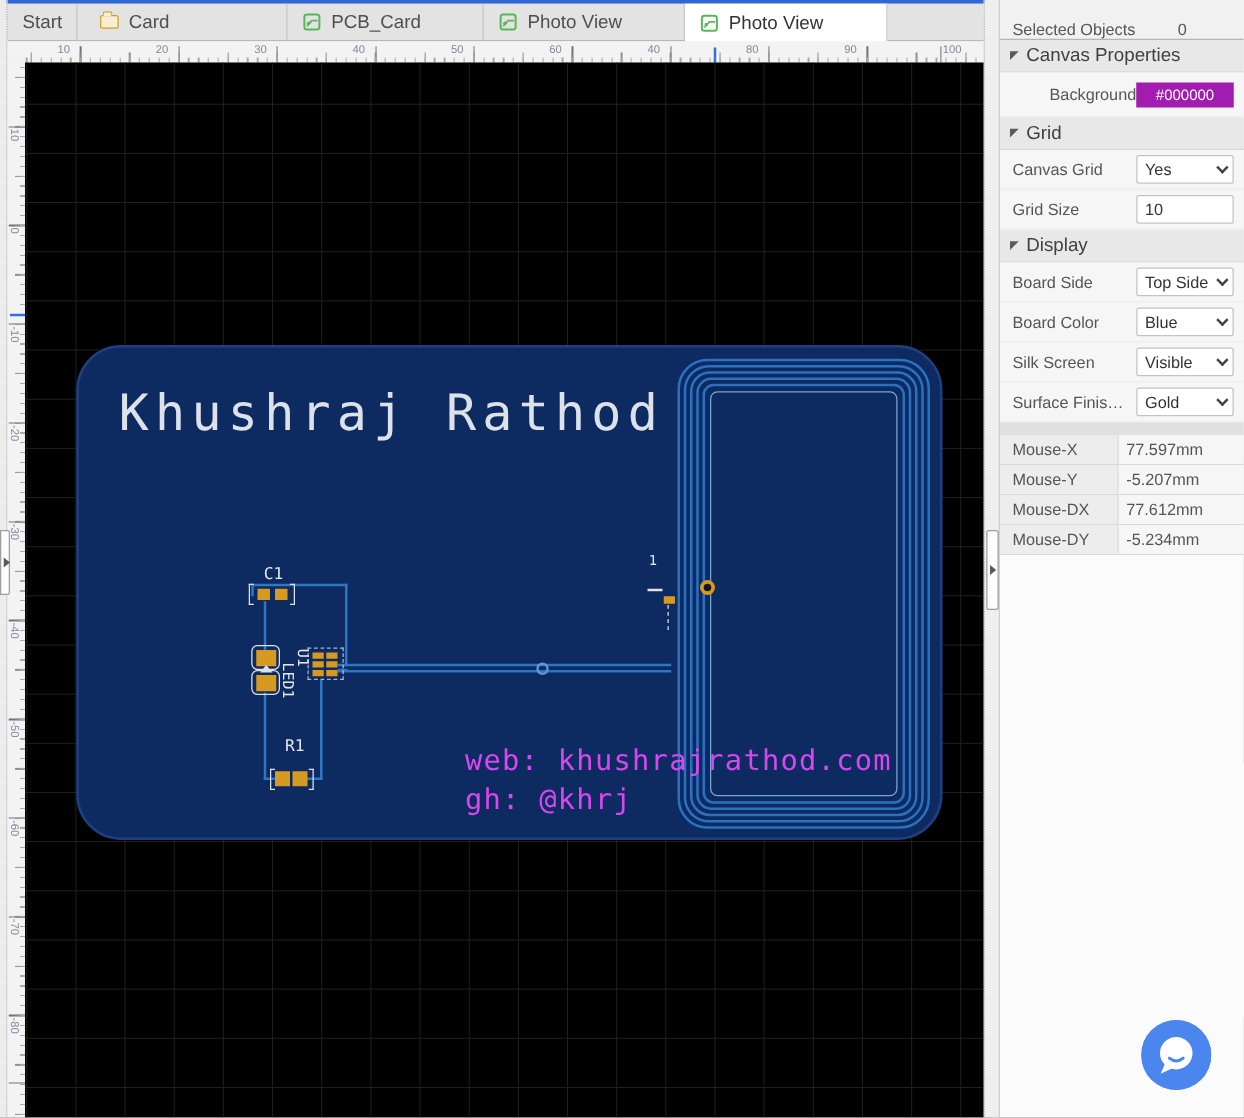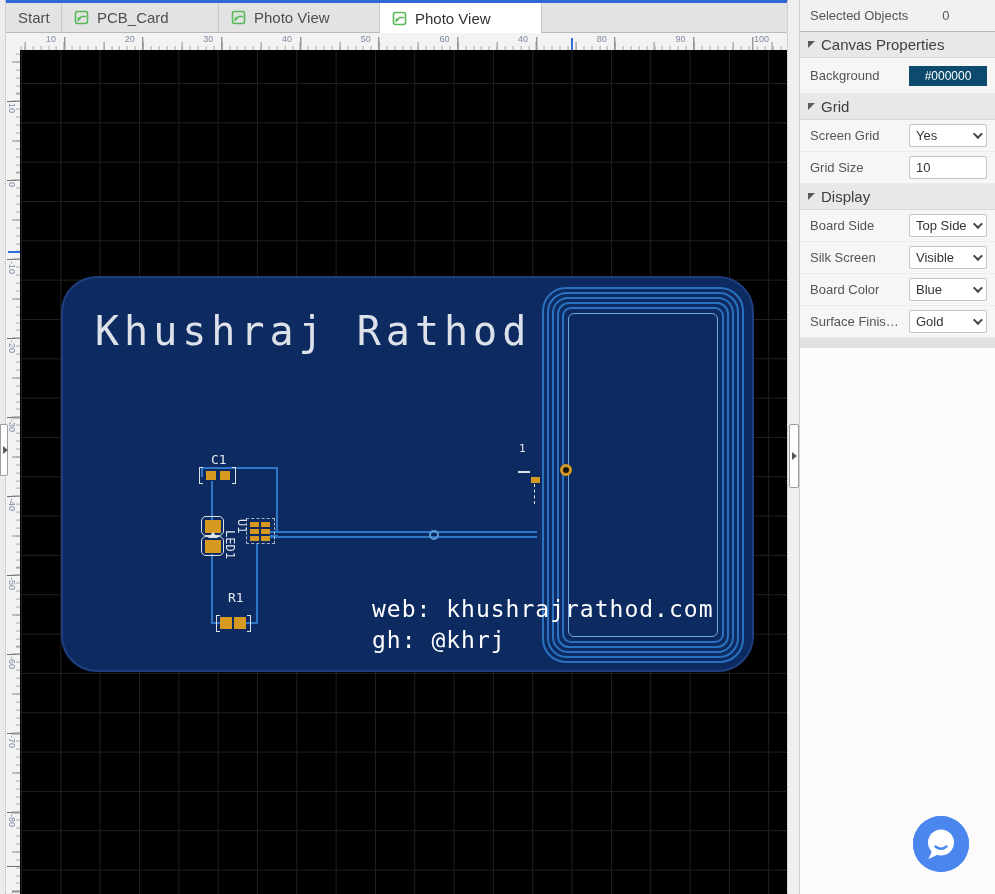--- a/index.html
+++ b/index.html
@@ -48,21 +48,21 @@
 
   .canvas { position:absolute; left:20px; top:50px; width:767px; height:844px; background-color:#000;
     background-image:
       linear-gradient(#202020 1px, transparent 1px),
       linear-gradient(90deg, #202020 1px, transparent 1px);
     background-size:39.34px 39.34px; background-position:1px 33px; overflow:hidden; }
 
   
   .board { position:absolute; left:41px; top:226px; width:693px; height:396px; background:#0d2a61; border:2px solid #1f4080; border-radius:36px; }
   .board-title { position:absolute; left:32px; top:30px; font-family:"DejaVu Sans Mono", monospace; font-weight:100; font-size:40px; letter-spacing:5px; color:#dde2ea; }
-  .silk { font-family:"DejaVu Sans Mono", monospace; color:#ffffff; position:absolute; }
+  .silk { font-family:"DejaVu Sans Mono", monospace; color:#d946ef; position:absolute; }
   .web-line { left:309px; top:318px; font-size:23px; letter-spacing:1px; }
   .gh-line { left:309px; top:349px; font-size:23px; letter-spacing:1px; }
 
   .coil { position:absolute; left:479px; top:9px; width:202px; height:376px; }
   .turn { position:absolute; border:2px solid #2a72c0; }
   .turn1 { left:0; top:0; right:0; bottom:0; border-radius:24px; }
   .turn2 { left:5px; top:5px; right:5px; bottom:5px; border-radius:20px; }
   .turn3 { left:10px; top:10px; right:10px; bottom:10px; border-radius:16px; }
   .turn4 { left:15px; top:15px; right:15px; bottom:15px; border-radius:12px; }
   .turn5 { left:20px; top:20px; right:20px; bottom:20px; border-radius:9px; }
@@ -85,28 +85,28 @@
   .pin1 { left:456px; top:164px; font-size:11px; }
 
   
   .splitter { position:absolute; left:787px; top:0; width:13px; height:894px; background:#efefef; border-left:1px dotted #b5b5b5; border-right:1px solid #cfcfcf; }
   .split-handle { position:absolute; left:1px; top:424px; width:10px; height:64px; background:#fdfdfd; border:1px solid #9e9e9e; border-radius:2px; }
   .split-handle .tri, .left-handle .tri { position:absolute; left:2px; top:50%; margin-top:-4px; width:0; height:0; border-top:4px solid transparent; border-bottom:4px solid transparent; border-left:5px solid #5a5a5a; }
   .left-handle { position:absolute; left:0; top:424px; width:8px; height:52px; background:#fdfdfd; border:1px solid #9e9e9e; border-radius:0 2px 2px 0; }
 
   
   .rpanel { position:absolute; left:800px; top:0; width:195px; height:894px; background:#fbfbfb; font-size:13px; color:#555; }
-  .sel-row { height:32px; background:#f1f1f1; border-bottom:1px solid #b5b5b5; display:flex; align-items:center; padding-left:10px; }
+  .sel-row { height:32px; background:#f1f1f1; border-bottom:1px solid #b5b5b5; display:flex; align-items:flex-end; padding-left:10px; }
   .sel-row .val { margin-left:34px; }
   .sec-head { height:26px; background:#e8e8e8; border-bottom:1px solid #d8d8d8; display:flex; align-items:center; padding-left:8px; font-size:15px; color:#3f3f3f; }
   .sec-tri { width:0; height:0; border-top:7px solid #5a5a5a; border-right:7px solid transparent; margin-right:6px; }
   .prow { height:32px; background:#f6f6f6; border-bottom:1px solid #ececec; display:flex; align-items:center; justify-content:space-between; padding:0 8px 0 10px; }
-  .prow-bg { height:36px; }
+  .prow-bg { height:36px;justify-content:flex-end; }
   .plabel { white-space:nowrap; overflow:hidden; max-width:100px; }
-  .swatch { width:78px; height:20px; background:#0c4a6e; color:#fff; font-size:12px; display:flex; align-items:center; justify-content:center; }
+  .swatch { width:78px; height:20px; background:#a21caf; color:#fff; font-size:12px; display:flex; align-items:center; justify-content:center; }
   .pselect { width:78px; height:23px; background:#fff; border:1px solid #c3c3c3; border-radius:2px; display:flex; align-items:center; justify-content:space-between; padding:0 6px; color:#333; }
   .chev { width:7px; height:7px; border-right:2px solid #444; border-bottom:2px solid #444; transform:rotate(45deg) translateY(-2px); }
   .pinput { width:78px; height:23px; background:#fff; border:1px solid #c3c3c3; border-radius:2px; font-size:13px; color:#333; padding-left:6px; font-family:"Liberation Sans", sans-serif; }
   .mgap { height:10px; background:#e0e0e0; }
   .mt-row { display:flex; height:24px; border-bottom:1px solid #d9d9d9; }
   .mt-label { width:95px; background:#ededed; border-right:1px solid #d9d9d9; display:flex; align-items:center; padding-left:10px; }
   .mt-value { flex:1; background:#f6f6f6; display:flex; align-items:center; padding-left:6px; }
 
   .chat-btn { position:absolute; left:913px; top:816px; width:56px; height:56px; border-radius:50%; background:#4a86ee; cursor:pointer; }
 </style>
@@ -114,20 +114,24 @@
 <body>
 
 <div class="app">
 
   <div class="topstrip"></div>
 
   <div class="tabbar">
     <div class="gutter-pad"></div>
     <div class="tab tab-start">
       <span class="tlabel">Start</span>
+    </div>
+    <div class="tab tab-card">
+      <span class="folder-ic"></span>
+      <span class="tlabel">Card</span>
     </div>
     <div class="tab tab-pcb">
       <svg class="pcb-ic" width="15" height="15" viewBox="0 0 15 15">
           <rect x="1.5" y="1.5" width="12" height="12" rx="2" fill="none" stroke="#56b856" stroke-width="1.6"></rect>
           <path d="M3.5 11 L7.5 6.5 H12" fill="none" stroke="#56b856" stroke-width="1.3"></path>
           <circle cx="5" cy="8.6" r="1.4" fill="#56b856"></circle>
         </svg>
       <span class="tlabel">PCB_Card</span>
     </div>
     <div class="tab tab-pv1">
@@ -266,21 +270,21 @@
     <div class="prow prow-bg">
       <span class="plabel">Background</span>
       <div class="swatch">#000000</div>
     </div>
 
     <div class="sec-head">
       <div class="sec-tri"></div>
       <span>Grid</span>
     </div>
     <div class="prow">
-      <span class="plabel">Screen Grid</span>
+      <span class="plabel">Canvas Grid</span>
       <div class="pselect">
         <span>Yes</span>
         <i class="chev"></i>
       </div>
     </div>
     <div class="prow">
       <span class="plabel">Grid Size</span>
       <input class="pinput" value="10" style="">
     </div>
 
@@ -289,42 +293,60 @@
       <span>Display</span>
     </div>
     <div class="prow">
       <span class="plabel">Board Side</span>
       <div class="pselect">
         <span>Top Side</span>
         <i class="chev"></i>
       </div>
     </div>
     <div class="prow">
+      <span class="plabel">Board Color</span>
+      <div class="pselect">
+        <span>Blue</span>
+        <i class="chev"></i>
+      </div>
+    </div>
+    <div class="prow">
       <span class="plabel">Silk Screen</span>
       <div class="pselect">
         <span>Visible</span>
         <i class="chev"></i>
       </div>
     </div>
     <div class="prow">
-      <span class="plabel">Board Color</span>
-      <div class="pselect">
-        <span>Blue</span>
-        <i class="chev"></i>
-      </div>
-    </div>
-    <div class="prow">
       <span class="plabel">Surface Finis…</span>
       <div class="pselect">
         <span>Gold</span>
         <i class="chev"></i>
       </div>
     </div>
 
     <div class="mgap"></div>
+    <div id="mouse-table">
+        <div class="mt-row">
+          <div class="mt-label">Mouse-X</div>
+          <div class="mt-value">77.597mm</div>
+        </div>
+        <div class="mt-row">
+          <div class="mt-label">Mouse-Y</div>
+          <div class="mt-value">-5.207mm</div>
+        </div>
+        <div class="mt-row">
+          <div class="mt-label">Mouse-DX</div>
+          <div class="mt-value">77.612mm</div>
+        </div>
+        <div class="mt-row">
+          <div class="mt-label">Mouse-DY</div>
+          <div class="mt-value">-5.234mm</div>
+        </div>
+      </div>
   </div>
 
   <div class="chat-btn">
     <svg width="56" height="56" viewBox="0 0 56 56">
       <circle cx="28" cy="28" r="28" fill="#4a86ee"></circle>
       <circle cx="28" cy="26.5" r="13" fill="#ffffff"></circle>
       <polygon points="19,35 15.5,43 25,38.5" fill="#ffffff"></polygon>
       <path d="M22.5 30.5 q5.5 4.5 11 0" stroke="#4a86ee" stroke-width="2.4" fill="none" stroke-linecap="round"></path>
     </svg>
   </div>

